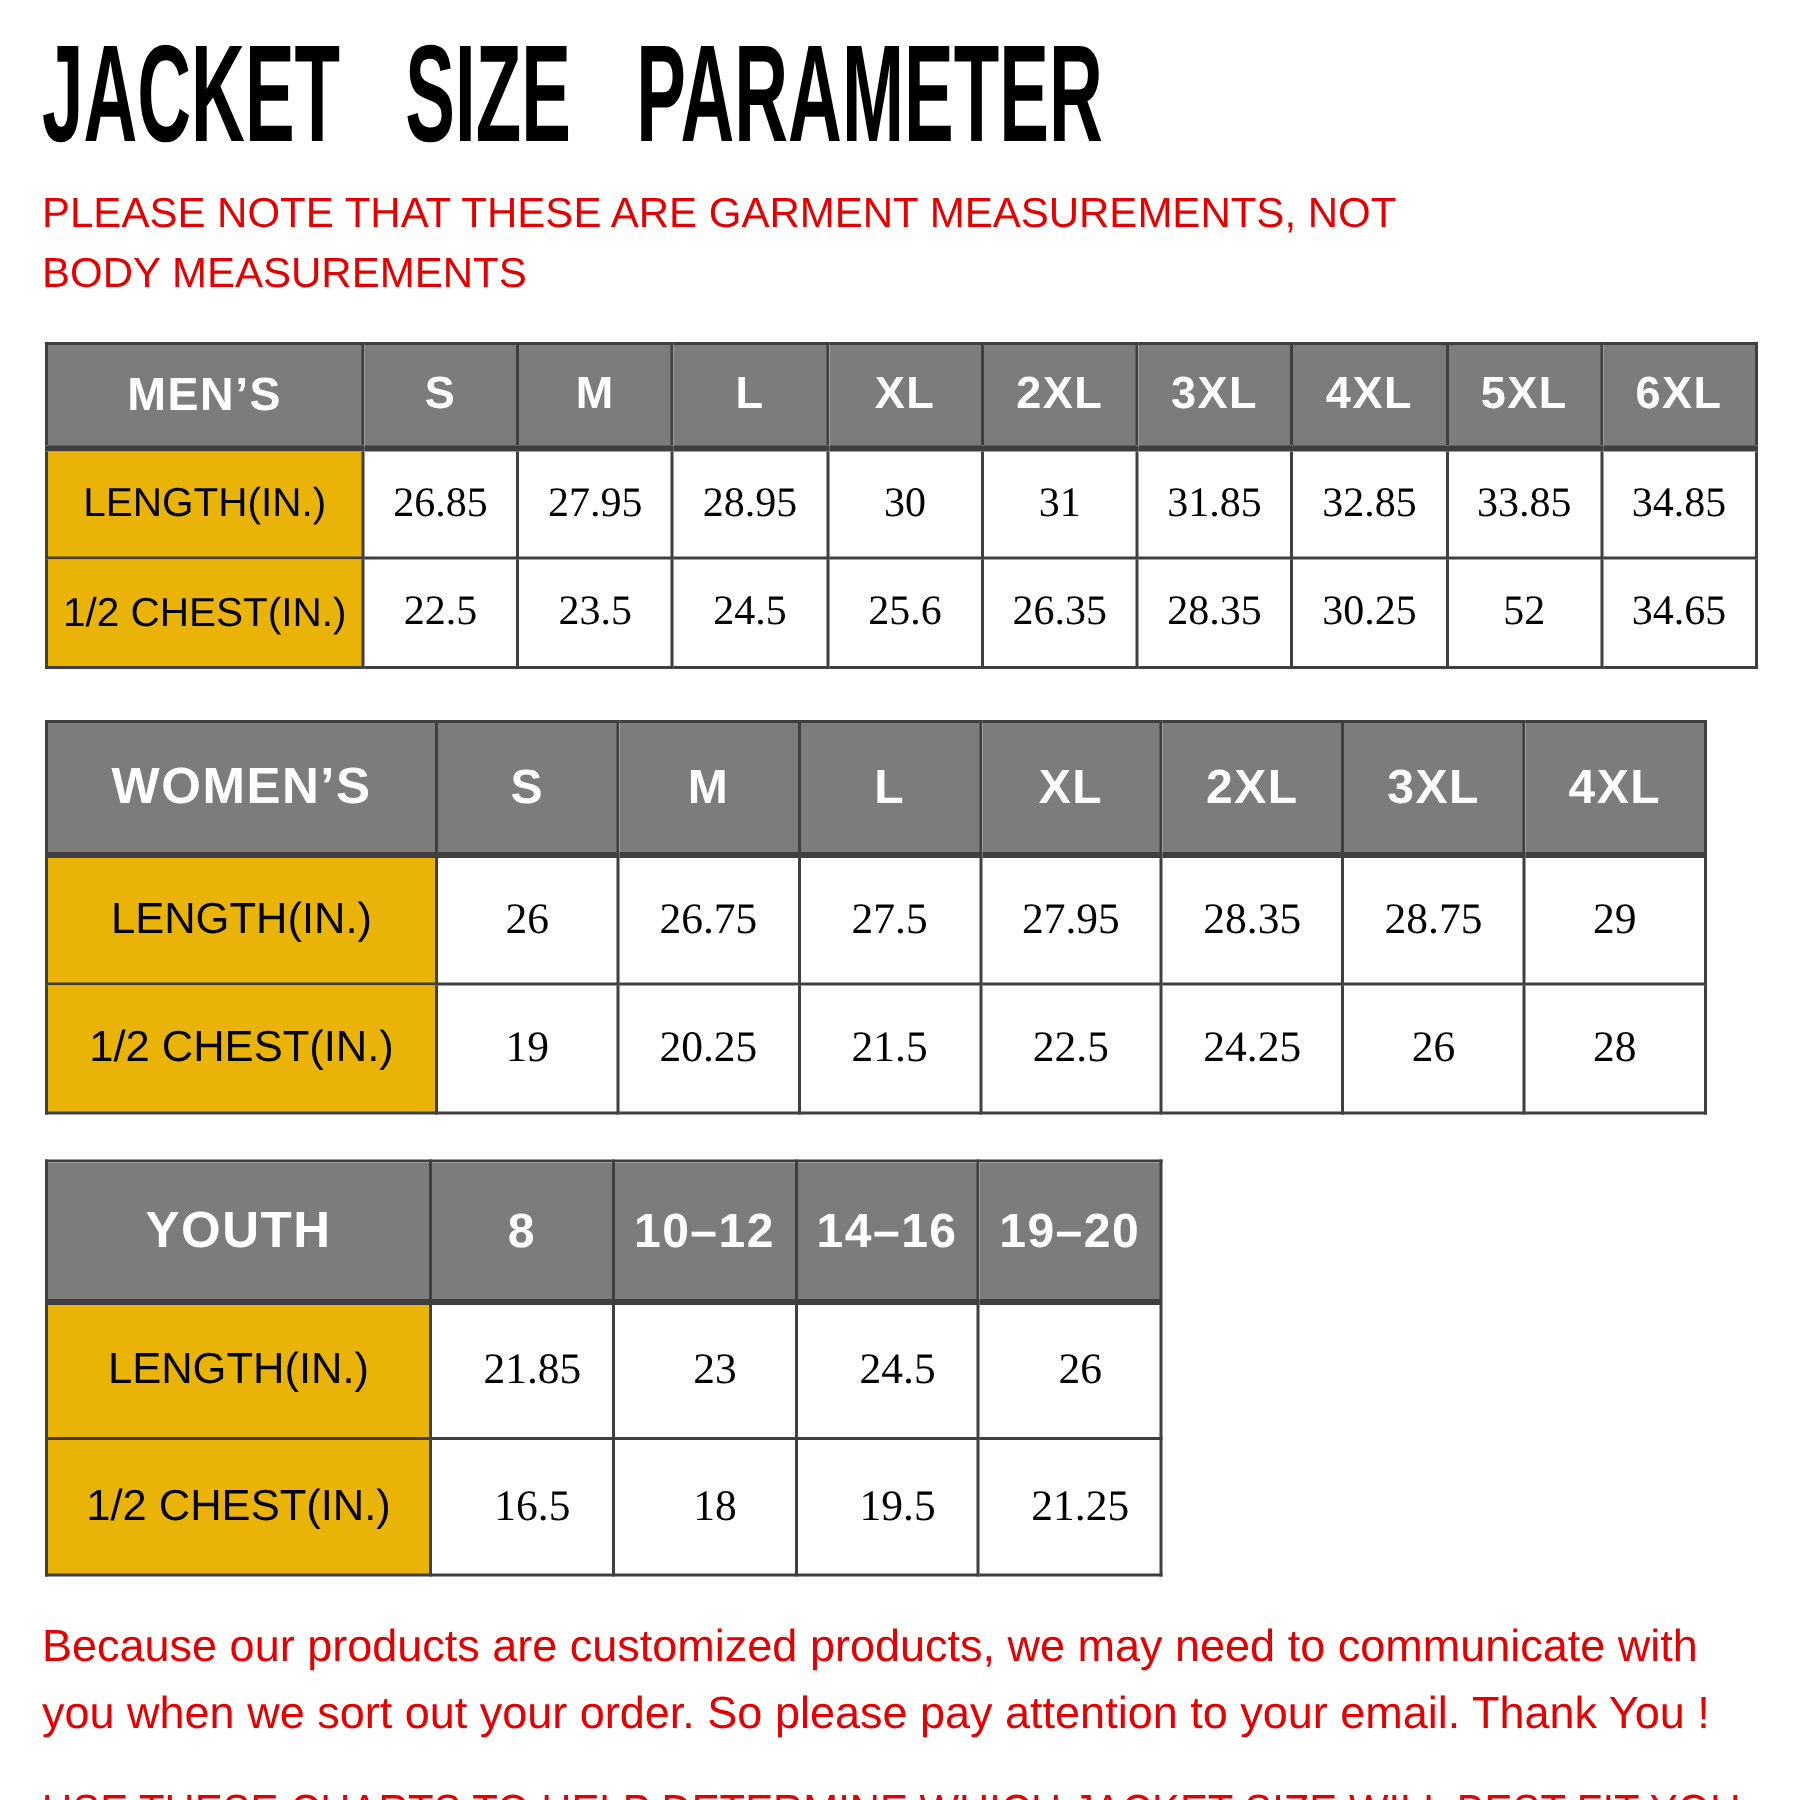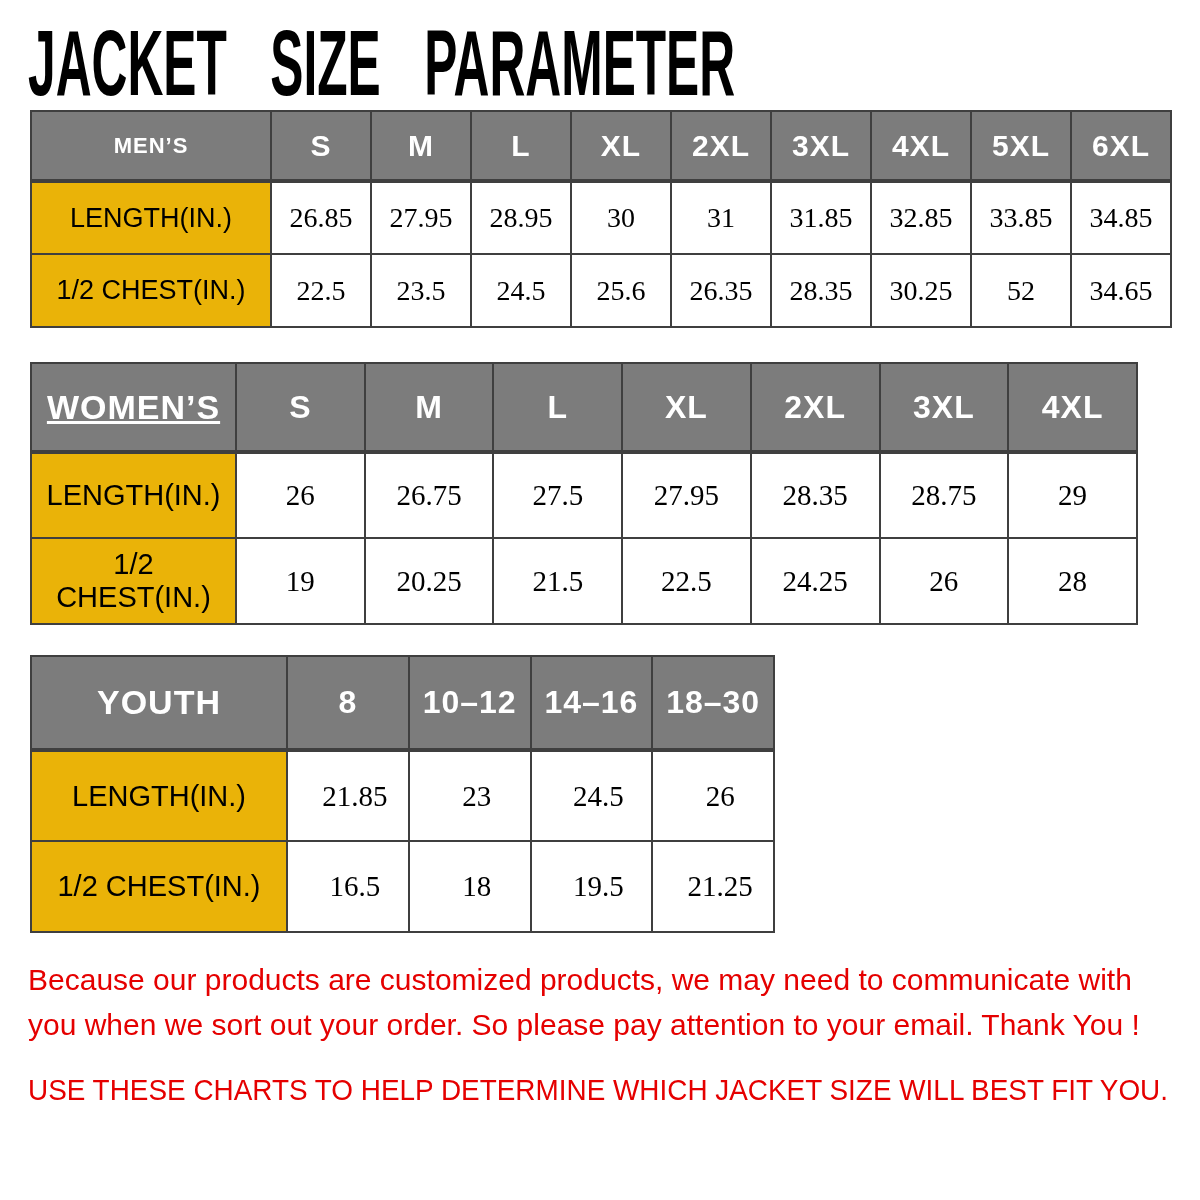--- a/index.html
+++ b/index.html
@@ -66,30 +66,30 @@
   .size-table tbody th.row-label {
     font-weight: normal;
     background: #eab308;
   }
   .size-table td.value-cell {
     font-family: "Liberation Serif", serif;
   }
 
   
   .t0 { width: 1142px; margin-bottom: 34px; }
-  .t0 .group-cell { width: 240px; font-size: 22px; }
+  .t0 .group-cell { width: 211px; font-size: 31px; }
   .t0 .size-cell  { font-size: 30px; }
   .t0 thead tr { height: 70px; }
   .t0 tbody tr { height: 73px; }
   .t0 .row-label  { font-size: 27px; }
   .t0 .value-cell { font-size: 28px; }
 
   
   .t1 { width: 1108px; margin-bottom: 30px; }
-  .t1 .group-cell { width: 205px; font-size: 34px; text-decoration: underline; }
+  .t1 .group-cell { width: 260px; font-size: 34px; }
   .t1 .size-cell  { font-size: 32px; }
   .t1 thead tr { height: 89px; }
   .t1 tbody tr { height: 86px; }
   .t1 .row-label  { font-size: 29px; }
   .t1 .value-cell { font-size: 29px; }
 
   
   .t2 { width: 745px; margin-bottom: 0; }
   .t2 .group-cell { width: 256px; font-size: 34px; }
   .t2 .size-cell  { font-size: 32px; }
@@ -113,20 +113,21 @@
     white-space: nowrap;
     transform: scaleX(0.93);
     transform-origin: left center;
   }
 </style>
 </head>
 <body>
 
 <div class="page">
   <h1 class="title">JACKET SIZE PARAMETER</h1>
+  <p class="note">PLEASE NOTE THAT THESE ARE GARMENT MEASUREMENTS, NOT BODY MEASUREMENTS</p>
   <div id="tables">
       <table class="size-table t0">
         <thead>
           <tr>
             <th class="group-cell">MEN’S</th>
             <th class="size-cell">S</th>
             <th class="size-cell">M</th>
             <th class="size-cell">L</th>
             <th class="size-cell">XL</th>
             <th class="size-cell">2XL</th>
@@ -199,21 +200,21 @@
           </tr>
         </tbody>
       </table>
       <table class="size-table t2">
         <thead>
           <tr>
             <th class="group-cell">YOUTH</th>
             <th class="size-cell">8</th>
             <th class="size-cell">10–12</th>
             <th class="size-cell">14–16</th>
-            <th class="size-cell">18–30</th>
+            <th class="size-cell">19–20</th>
           </tr>
         </thead>
         <tbody>
           <tr>
             <th class="row-label">LENGTH(IN.)</th>
             <td class="value-cell">21.85</td>
             <td class="value-cell">23</td>
             <td class="value-cell">24.5</td>
             <td class="value-cell">26</td>
           </tr>

